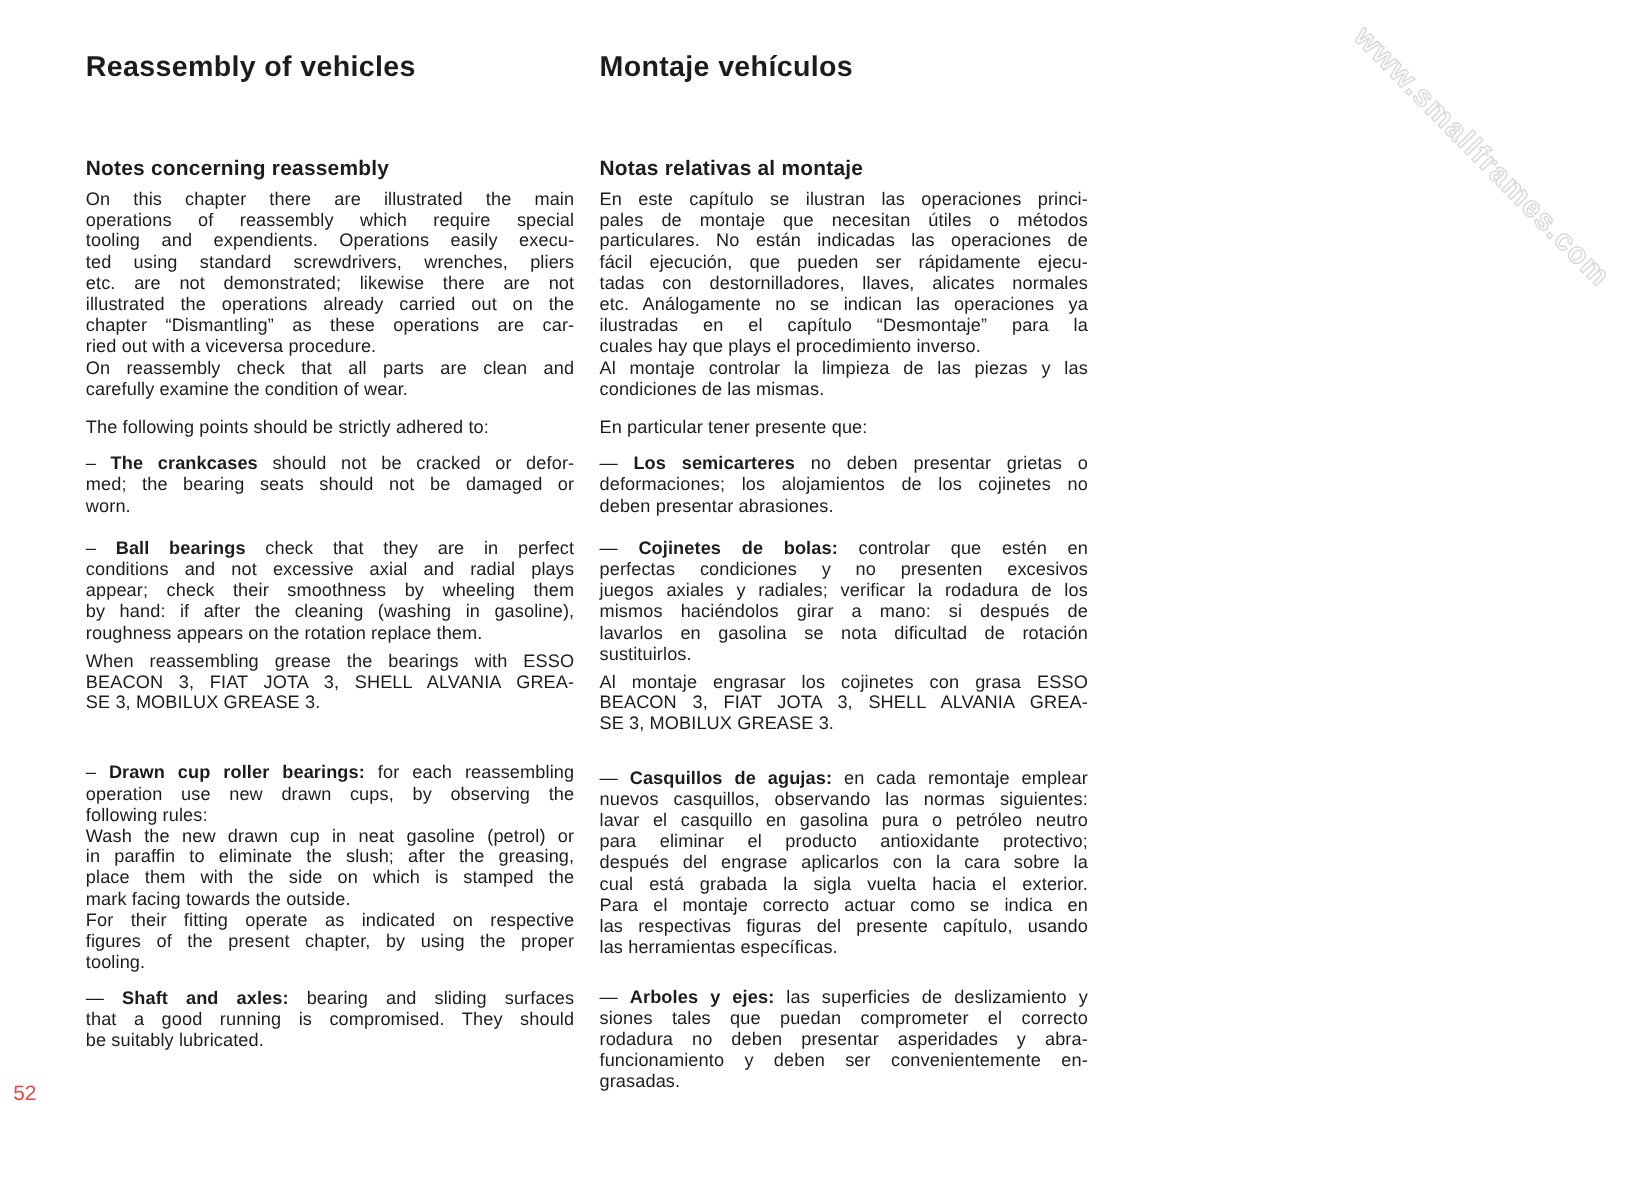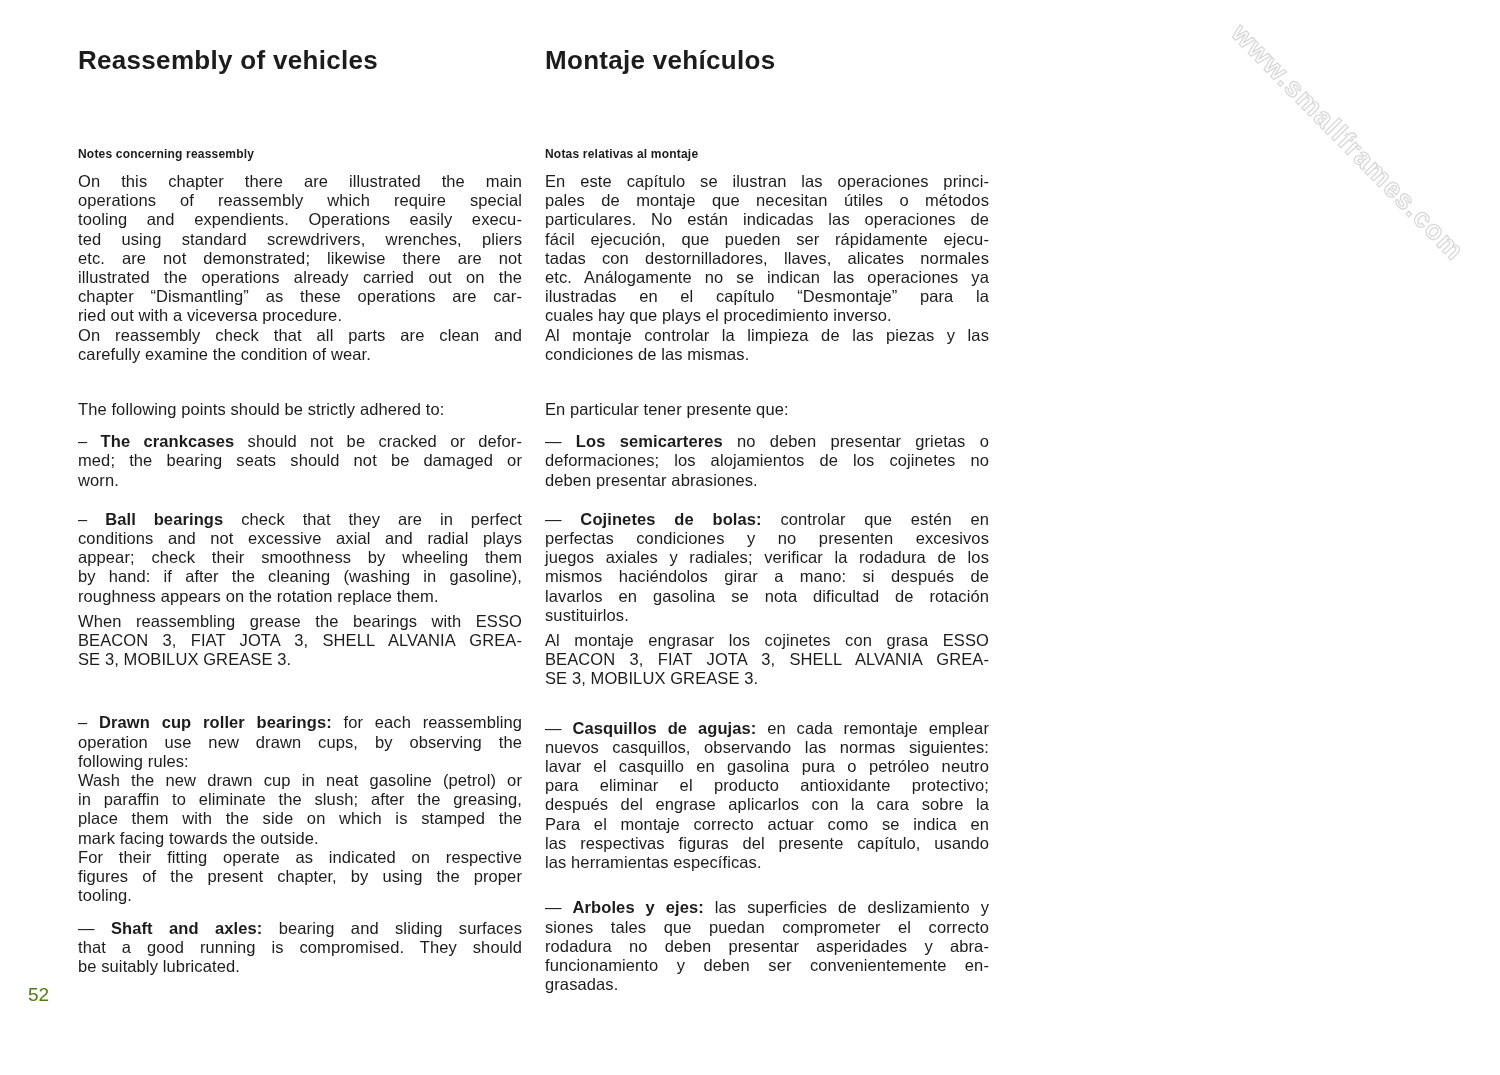--- a/index.html
+++ b/index.html
@@ -5,35 +5,35 @@
   html,body { margin:0; padding:0; background:#ffffff; }
   .page {
     position:relative; width:1500px; height:1075px; background:#ffffff;
     font-family:"Liberation Sans", sans-serif; color:#1c1c1c; overflow:hidden;
   }
   .col { position:absolute; top:47px; width:444px; }
   .col-en { left:78px; }
   .col-es { left:545px; }
   .title { font-size:26px; font-weight:700; letter-spacing:.3px; line-height:26px; margin:0; }
   .block { margin:0; }
-  .subhead { font-size:12px; font-weight:700; line-height:20px; margin-top:71px; letter-spacing:.2px; }
+  .subhead { font-size:19px; font-weight:700; line-height:20px; margin-top:71px; letter-spacing:.2px; }
   .para { font-size:16.5px; line-height:19.2px; letter-spacing:.1px; }
   .lead { margin-top:8px; }
   .cont { margin-top:0; }
   .gap-6  { margin-top:6px; }
   .gap-13 { margin-top:13px; }
   .gap-20 { margin-top:20px; }
   .gap-26 { margin-top:26px; }
   .gap-30 { margin-top:30px; }
-  .gap-36 { margin-top:36px; }
+  .gap-36 { margin-top:16px; }
   .gap-44 { margin-top:44px; }
   .line { text-align:left; }
   .line.just { text-align:justify; text-align-last:justify; }
   .line b { font-weight:700; }
-  .page-number { position:absolute; left:28px; top:984px; font-size:19px; color:#4d7c0f; }
+  .page-number { position:absolute; left:12px; top:984px; font-size:19px; color:#ef4444; }
   .watermark {
     position:absolute; left:1247px; top:18px;
     transform:rotate(45.5deg); transform-origin:0 0;
     font-size:27px; font-weight:700; letter-spacing:1.5px; white-space:nowrap;
     color:#ffffff; -webkit-text-stroke:1.3px #d9d9d9; text-shadow:0 0 1px #e2e2e2;
   }
 </style>
 </head>
 <body>
 
@@ -140,20 +140,21 @@
           <div class="line just">Al montaje engrasar los cojinetes con grasa ESSO</div>
           <div class="line just">BEACON 3, FIAT JOTA 3, SHELL ALVANIA GREA-</div>
           <div class="line">SE 3, MOBILUX GREASE 3.</div>
         </div>
         <div class="block para gap-30">
           <div class="line just">— <b>Casquillos de agujas:</b> en cada remontaje emplear</div>
           <div class="line just">nuevos casquillos, observando las normas siguientes:</div>
           <div class="line just">lavar el casquillo en gasolina pura o petróleo neutro</div>
           <div class="line just">para eliminar el producto antioxidante protectivo;</div>
           <div class="line just">después del engrase aplicarlos con la cara sobre la</div>
+          <div class="line just">cual está grabada la sigla vuelta hacia el exterior.</div>
           <div class="line just">Para el montaje correcto actuar como se indica en</div>
           <div class="line just">las respectivas figuras del presente capítulo, usando</div>
           <div class="line">las herramientas específicas.</div>
         </div>
         <div class="block para gap-26">
           <div class="line just">— <b>Arboles y ejes:</b> las superficies de deslizamiento y</div>
           <div class="line just">siones tales que puedan comprometer el correcto</div>
           <div class="line just">rodadura no deben presentar asperidades y abra-</div>
           <div class="line just">funcionamiento y deben ser convenientemente en-</div>
           <div class="line">grasadas.</div>

